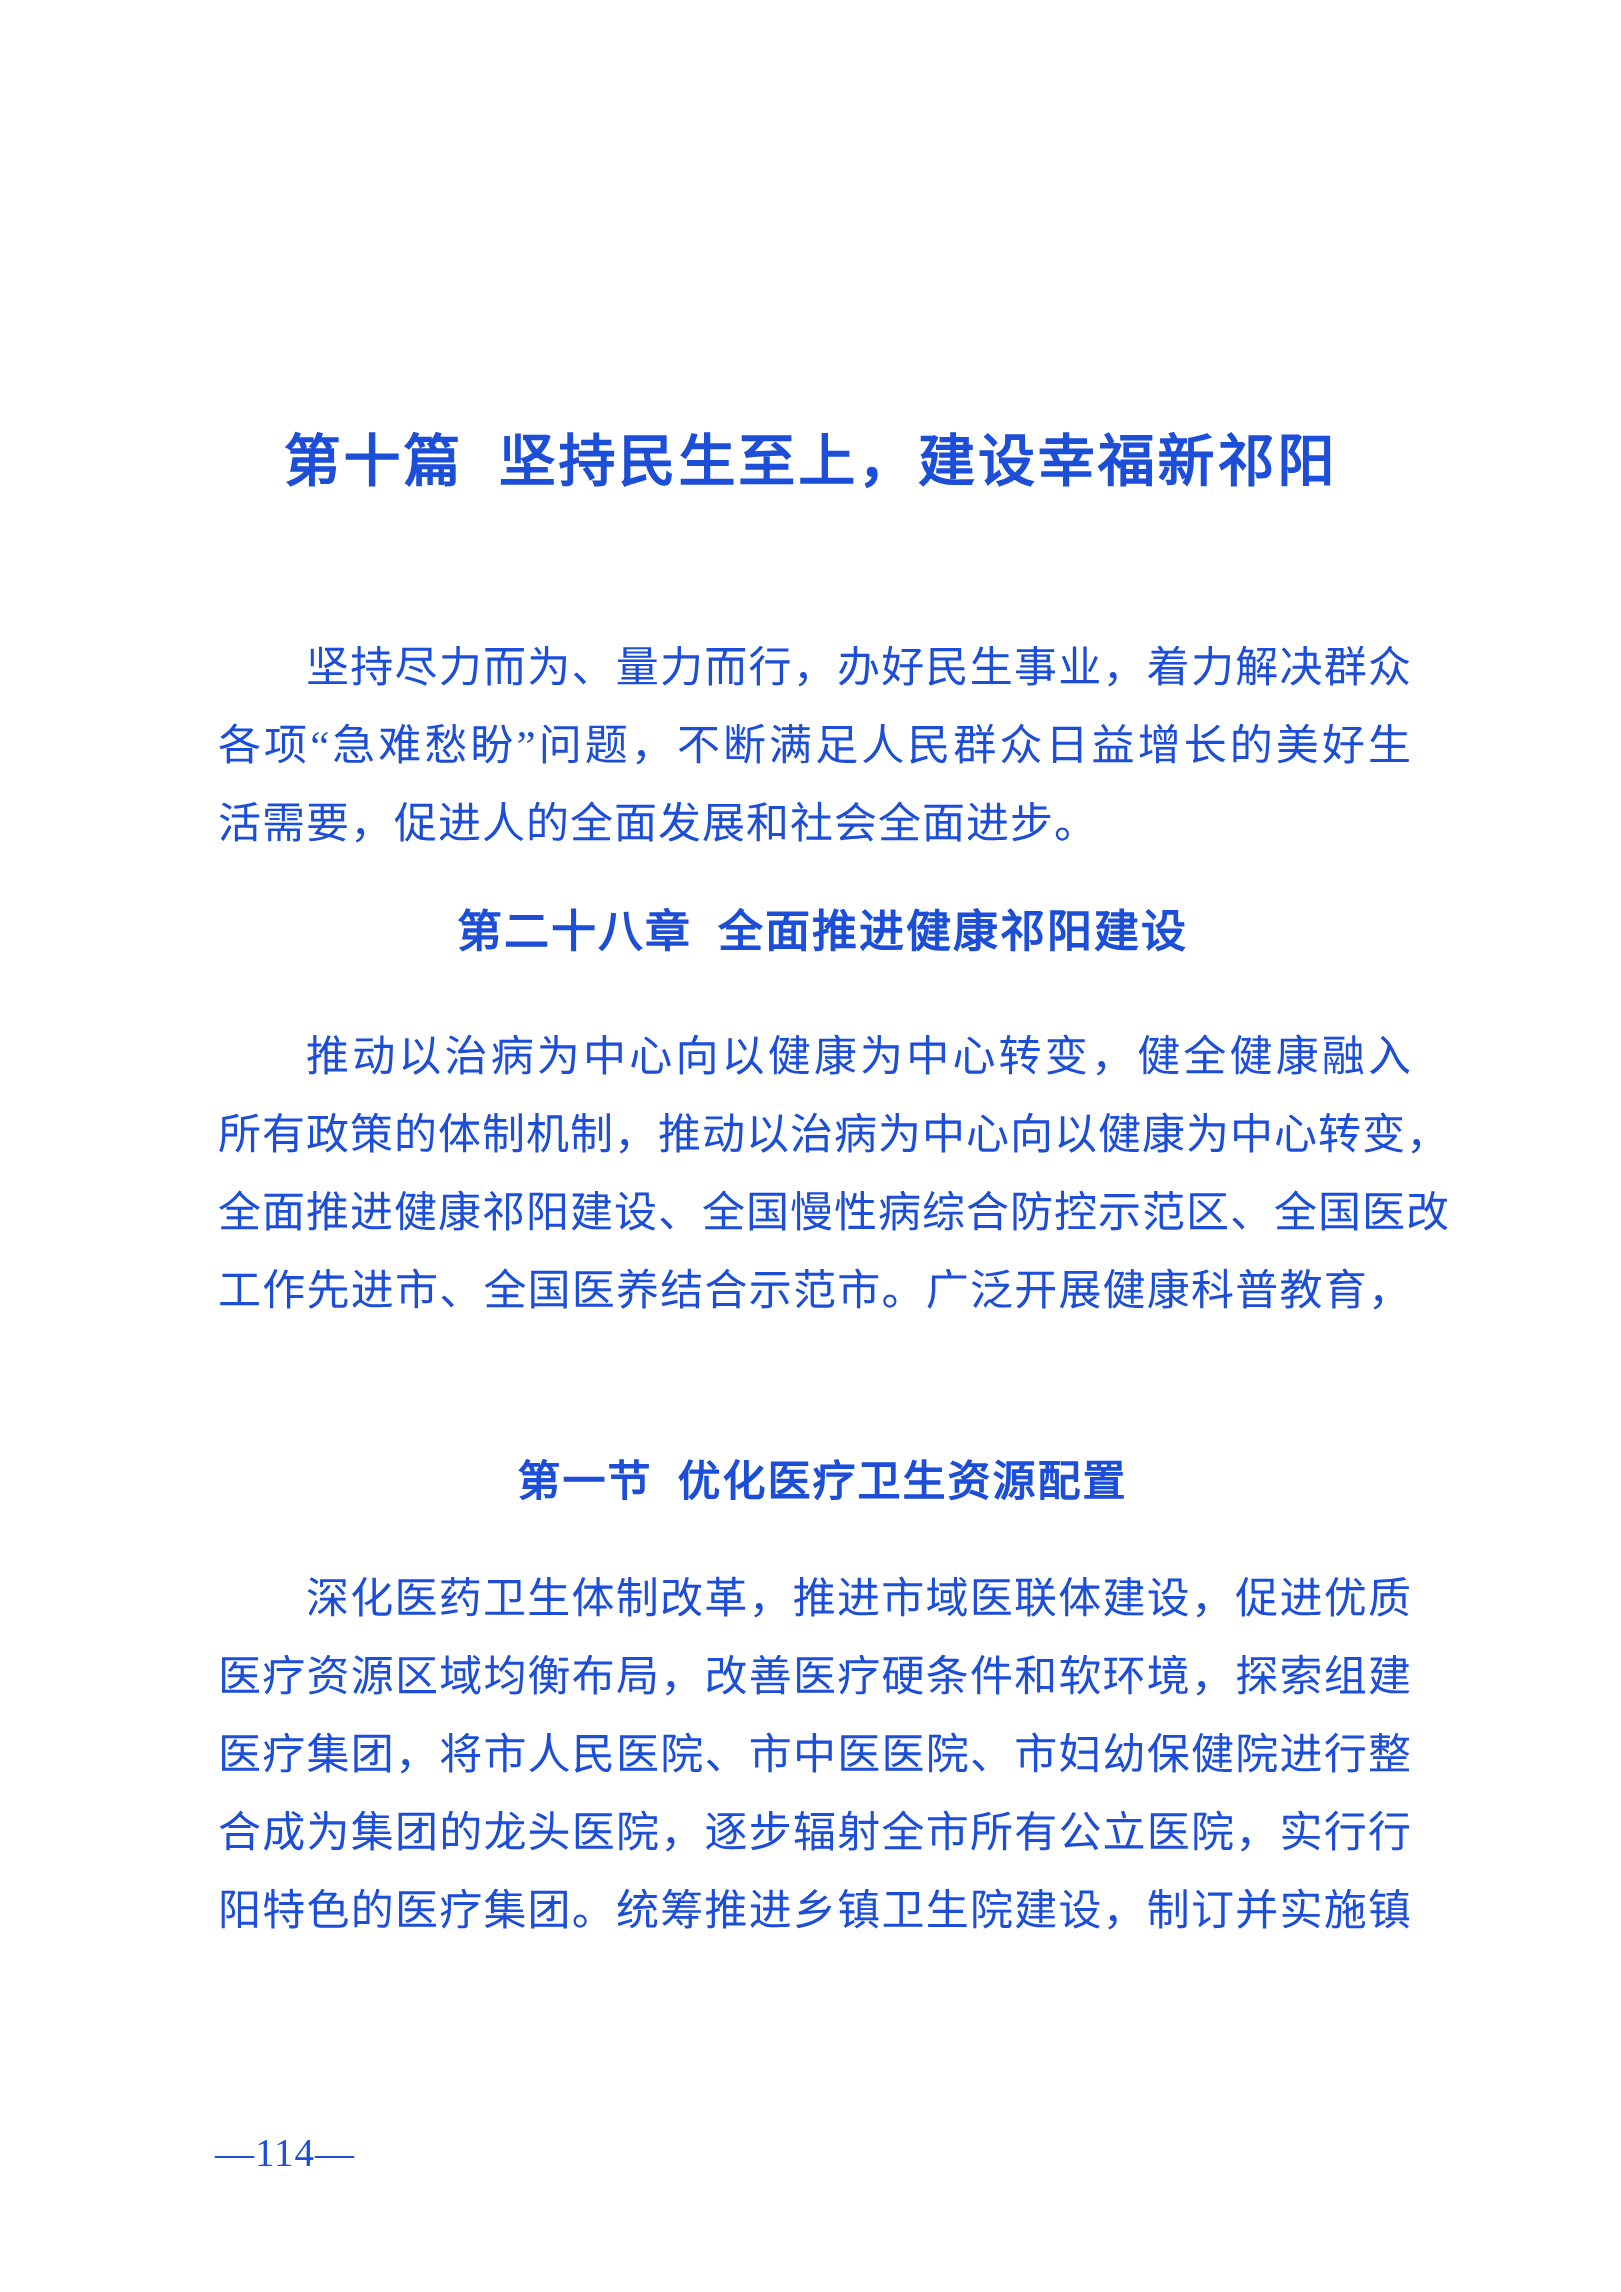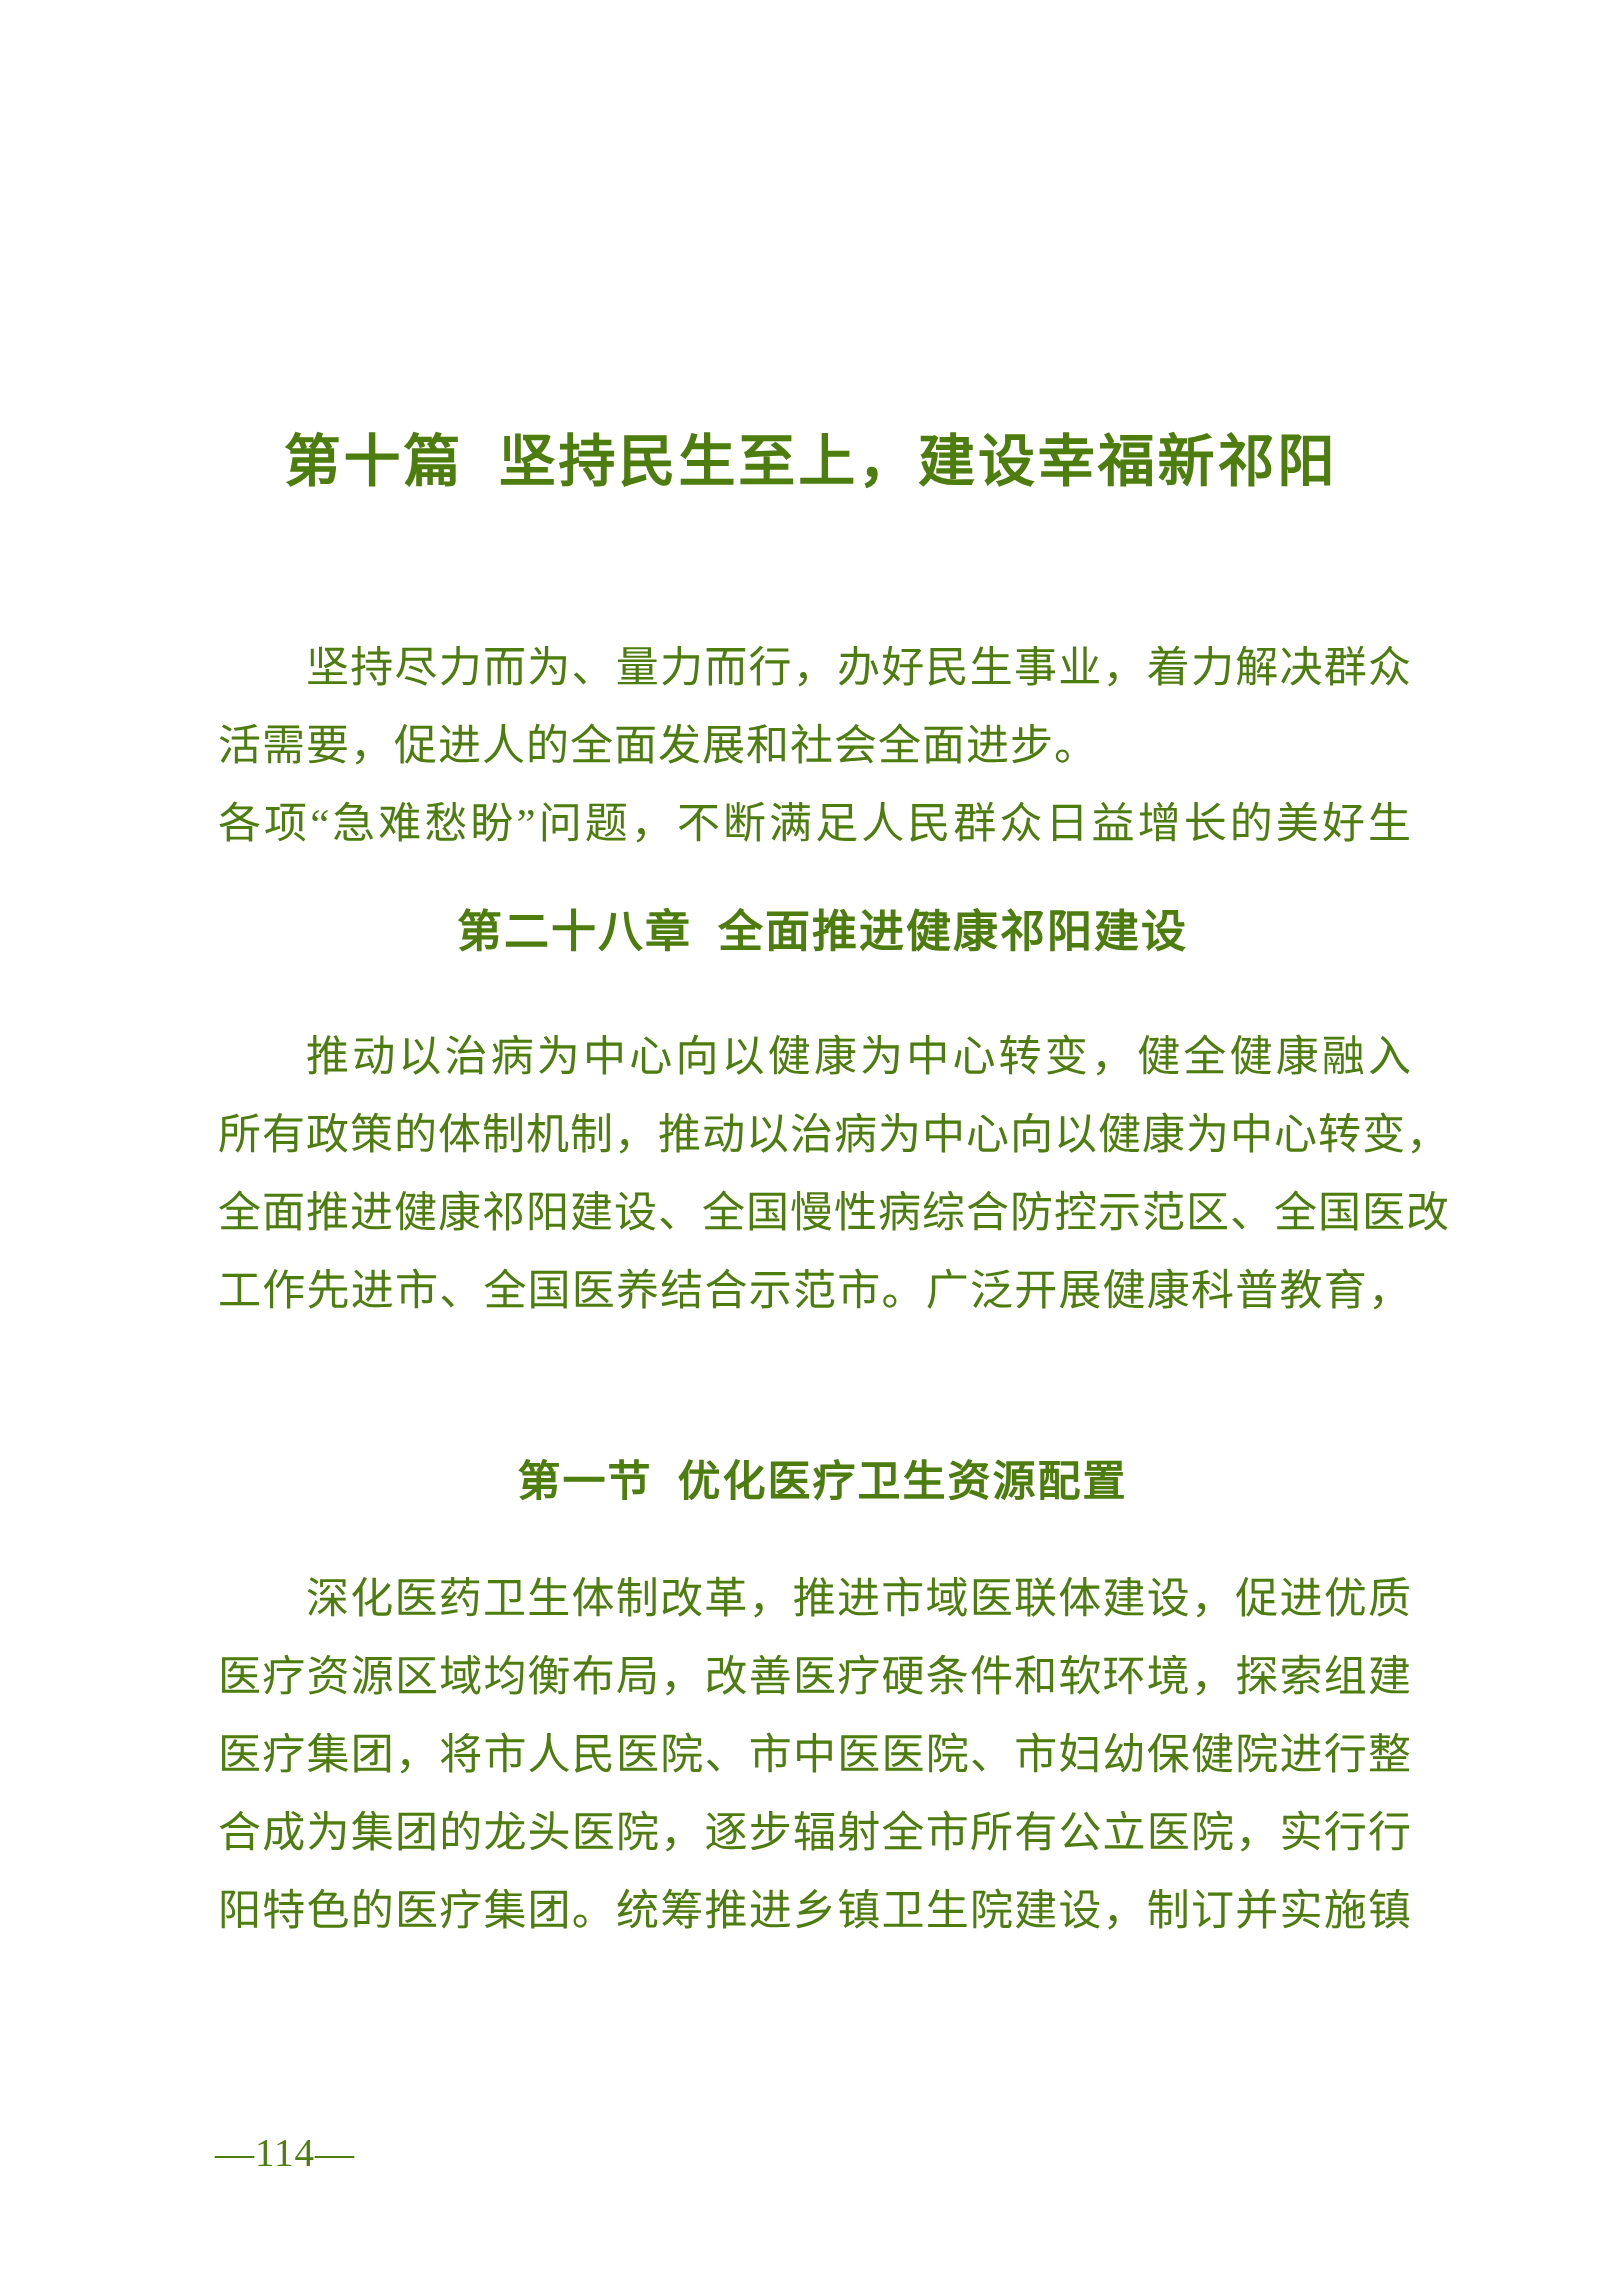--- a/index.html
+++ b/index.html
@@ -6,21 +6,21 @@
     margin: 0;
     padding: 0;
     background: #e8e8e8;
   }
   .page {
     position: relative;
     width: 1621px;
     height: 2293px;
     margin: 0 auto;
     background: #ffffff;
-    color: #4d7c0f;
+    color: #1d4ed8;
     overflow: hidden;
     font-family: "Liberation Serif", serif;
   }
   
   .part-title {
     position: absolute;
     top: 427px;
     left: 0;
     width: 100%;
     margin: 0;
@@ -99,22 +99,22 @@
 <body>
 
 <div class="page">
 
   <h1 class="part-title">
     <span class="t-label">第十篇</span><span>坚持民生至上，建设幸福新祁阳</span>
   </h1>
 
   <div class="body-block para-1">
     <div class="line indent">坚持尽力而为、量力而行，办好民生事业，着力解决群众</div>
+    <div class="line">各项“急难愁盼”问题，不断满足人民群众日益增长的美好生</div>
     <div class="line last">活需要，促进人的全面发展和社会全面进步。</div>
-    <div class="line">各项“急难愁盼”问题，不断满足人民群众日益增长的美好生</div>
   </div>
 
   <h2 class="heading chapter-title">
     <span class="h-label">第二十八章</span><span>全面推进健康祁阳建设</span>
   </h2>
 
   <div class="body-block para-2">
     <div class="line indent">推动以治病为中心向以健康为中心转变，健全健康融入</div>
     <div class="line">所有政策的体制机制，推动以治病为中心向以健康为中心转变，</div>
     <div class="line">全面推进健康祁阳建设、全国慢性病综合防控示范区、全国医改</div>

